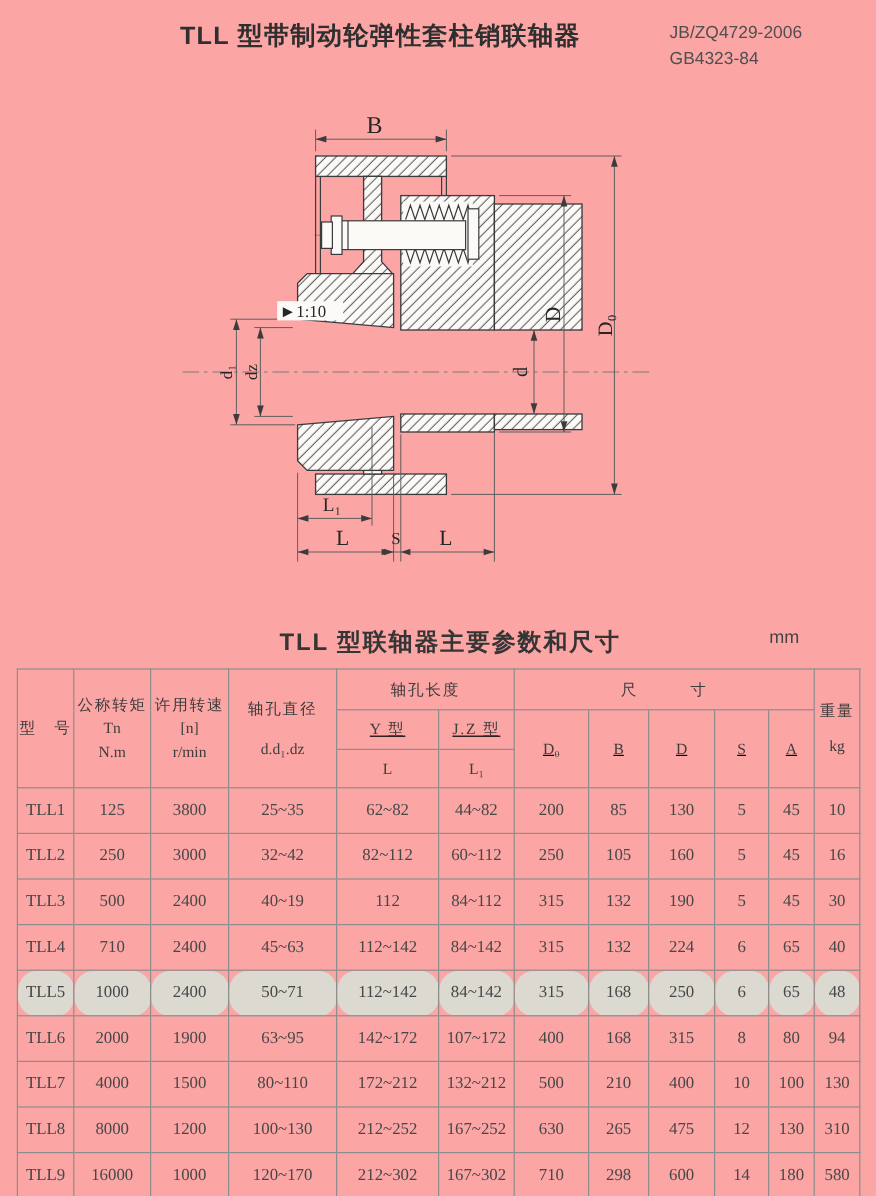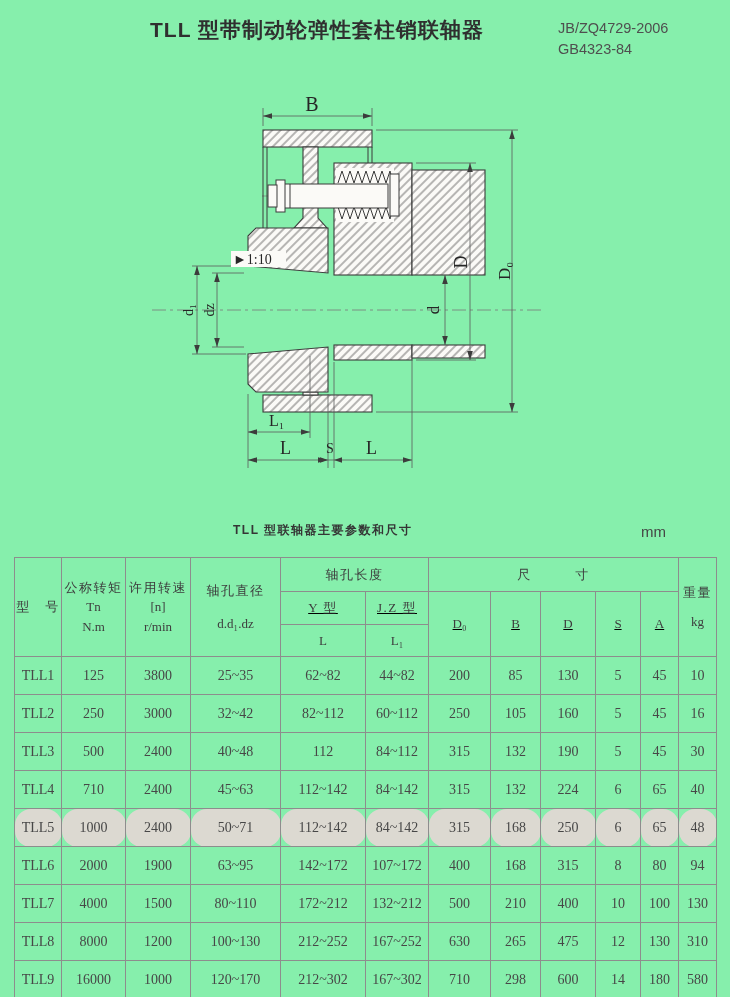--- a/index.html
+++ b/index.html
@@ -1,29 +1,29 @@
 <!DOCTYPE html>
 <html><head>
 <meta charset="utf-8">
 <style>
   html,body{margin:0;padding:0;}
   body{background:#e8e8e8;font-family:"Liberation Serif","DejaVu Serif",serif;}
-  #page{position:relative;width:730px;height:997px;background:#86efac;margin:0 auto;overflow:hidden;}
+  #page{position:relative;width:730px;height:997px;background:#fca5a5;margin:0 auto;overflow:hidden;}
   
   #title{position:absolute;left:150px;top:16px;font-family:"Liberation Sans","DejaVu Sans",sans-serif;
          font-weight:bold;font-size:21px;letter-spacing:1px;color:#2f2f2f;}
   #stds{position:absolute;left:558px;top:18px;width:130px;text-align:left;
         font-family:"Liberation Sans","DejaVu Sans",sans-serif;font-size:14.5px;color:#4f4f4f;line-height:1.45;}
   #stds div:last-child{padding-right:4px;}
   
   #draw{position:absolute;left:0;top:70px;}
   
   #cap{position:absolute;left:0;top:522px;width:730px;height:22px;
        font-family:"Liberation Sans","DejaVu Sans",sans-serif;color:#353535;}
-  #cap .t{position:absolute;left:233px;top:0;font-size:12px;font-weight:bold;letter-spacing:1.5px;text-align:center;}
+  #cap .t{position:absolute;left:233px;top:0;font-size:20px;font-weight:bold;letter-spacing:1.5px;text-align:center;}
   #cap .u{position:absolute;left:641px;top:1px;font-size:15px;font-weight:normal;color:#454545;}
   
   #tblwrap{position:absolute;left:14px;top:557px;}
   table{border-collapse:collapse;table-layout:fixed;width:702px;}
   td,th{border:1px solid #8d8d8d;text-align:center;vertical-align:middle;
         color:#3d3d3d;padding:0;overflow:hidden;}
   table{border:1.5px solid #555;}
   thead td{font-family:"Liberation Serif","DejaVu Serif",serif;font-size:13px;line-height:1.5;}
   .cn{letter-spacing:1.5px;}
   tbody td{font-size:14px;height:37px;color:#474747;}
@@ -244,21 +244,21 @@
       <td>160</td>
       <td>5</td>
       <td>45</td>
       <td>16</td>
     </tr>
 
     <tr>
       <td class="model">TLL3</td>
       <td>500</td>
       <td>2400</td>
-      <td>40~48</td>
+      <td>40~19</td>
       <td>112</td>
       <td>84~112</td>
       <td>315</td>
       <td>132</td>
       <td>190</td>
       <td>5</td>
       <td>45</td>
       <td>30</td>
     </tr>
 

